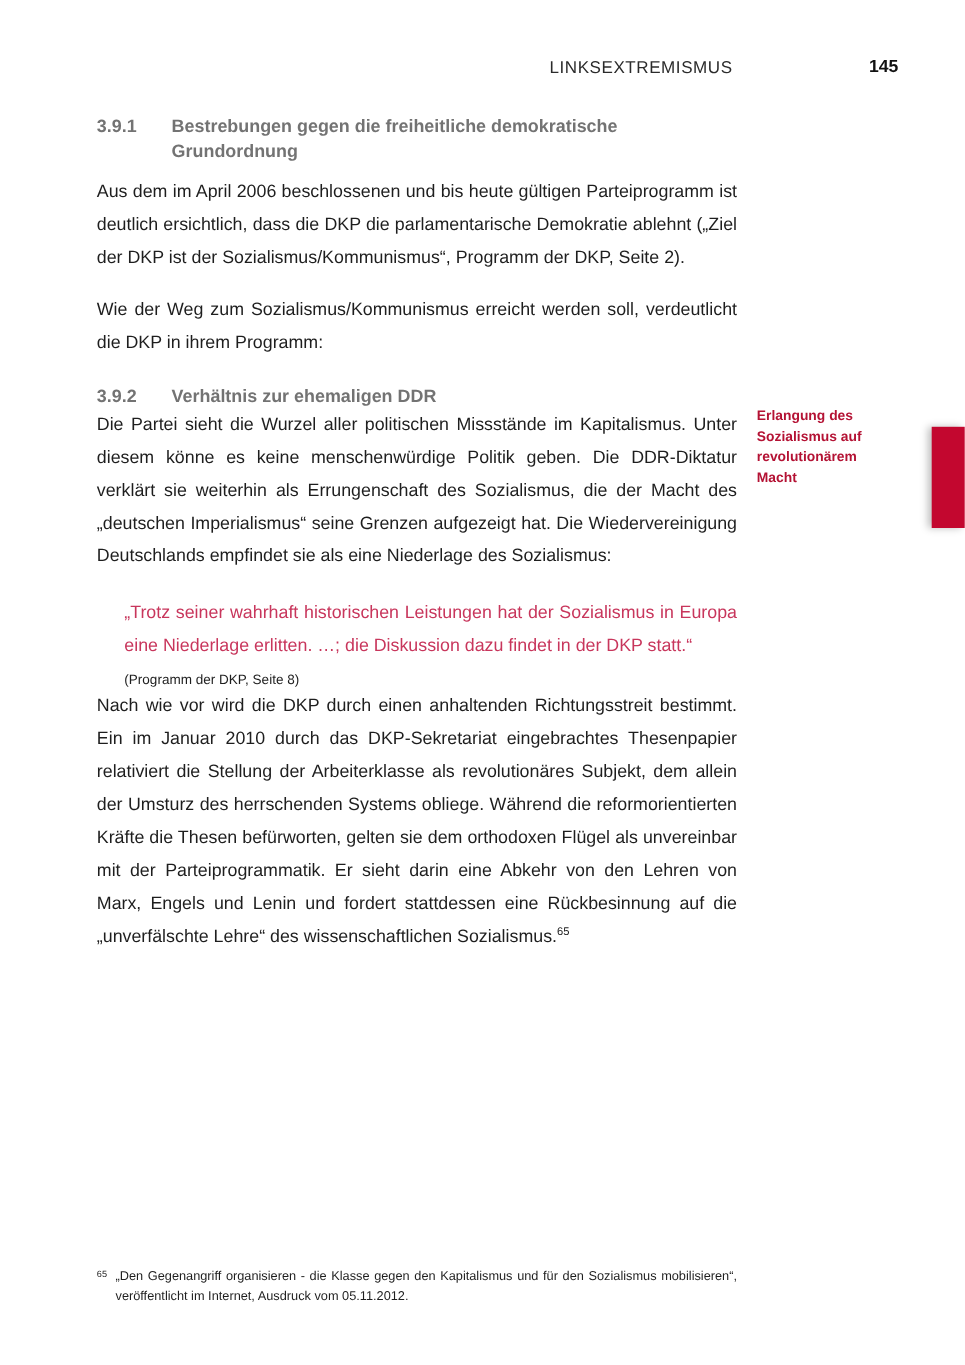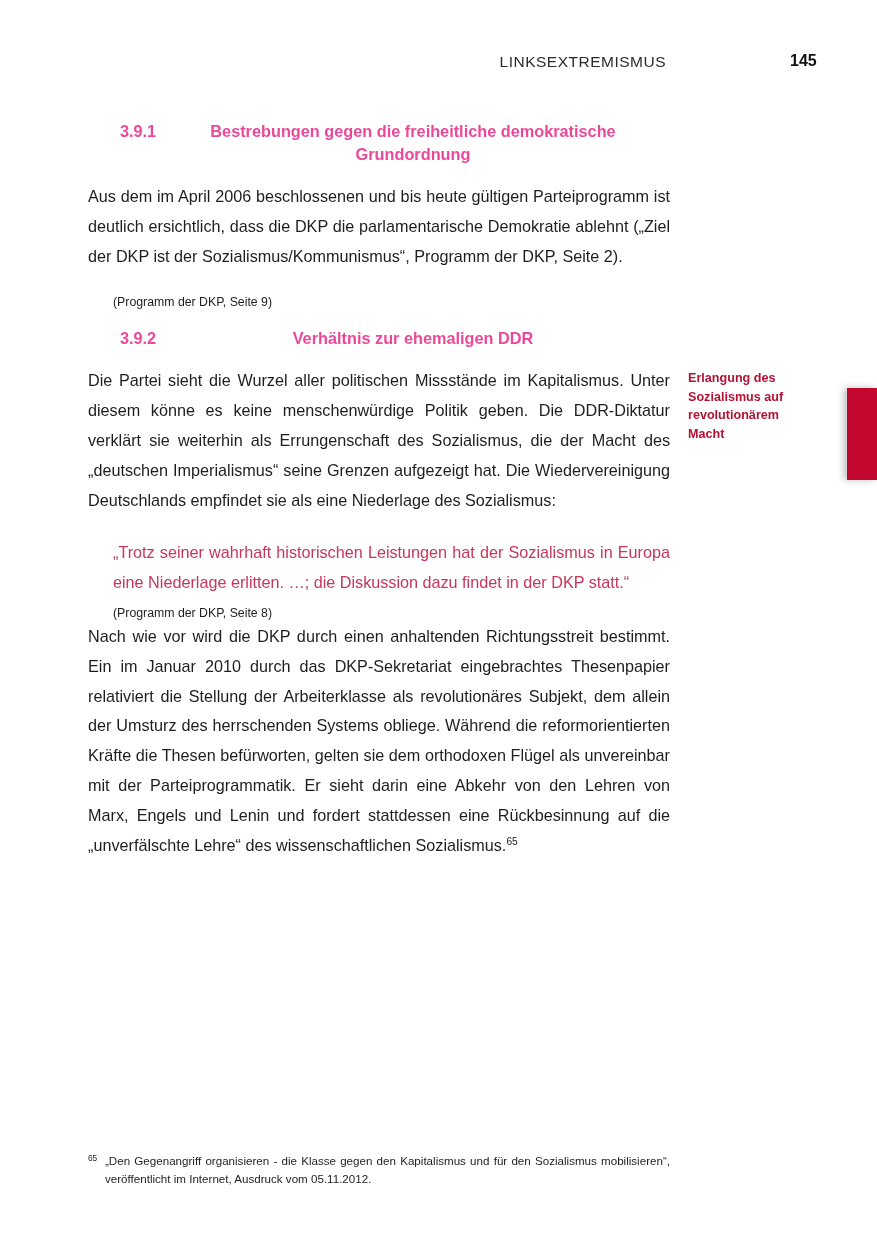--- a/index.html
+++ b/index.html
@@ -50,28 +50,27 @@
 
   
   .content {
     position: absolute;
     left: 88px;
     top: 104px;
     width: 582px;
   }
 
   h2.section-heading {
-    margin: 16px;
+    margin: 0;
     font-size: 16.3px;
     font-weight: bold;
-    color: #ec4899;
+    color: #737373;
     line-height: 1.42;
     display: flex;
     align-items: flex-start;
-    text-align: center;
   }
   h2.section-heading .num {
     flex: 0 0 68px;
     white-space: nowrap;
   }
   h2.section-heading .ttl {
     flex: 1 1 auto;
   }
 
   .heading-gap-1 { margin-top: 0px; }
@@ -171,23 +170,23 @@
 
   <div class="content">
 
     <h2 class="section-heading heading-gap-1">
       <span class="num">3.9.1</span>
       <span class="ttl">Bestrebungen gegen die freiheitliche demokratische Grundordnung</span>
     </h2>
 
     <p class="body-text first">Aus dem im April 2006 beschlossenen und bis heute gültigen Parteiprogramm ist deutlich ersichtlich, dass die DKP die parlamentarische Demokratie ablehnt („Ziel der DKP ist der Sozialismus/Kommunismus“, Programm der DKP, Seite 2).</p>
 
+    <p class="body-text after-para">Wie der Weg zum Sozialismus/Kommunismus erreicht werden soll, verdeutlicht die DKP in ihrem Programm:</p>
 
     <div class="quote-block">
-      <p class="quote-source">(Programm der DKP, Seite 9)</p>
     </div>
 
     <h2 class="section-heading heading-gap">
       <span class="num">3.9.2</span>
       <span class="ttl">Verhältnis zur ehemaligen DDR</span>
     </h2>
 
     <p class="body-text after-head">Die Partei sieht die Wurzel aller politischen Missstände im Kapitalismus. Unter diesem könne es keine menschenwürdige Politik geben. Die DDR-Diktatur verklärt sie weiterhin als Errungenschaft des Sozialismus, die der Macht des „deutschen Imperialismus“ seine Grenzen aufgezeigt hat. Die Wiedervereinigung Deutschlands empfindet sie als eine Niederlage des Sozialismus:</p>
 
     <div class="quote-block">

